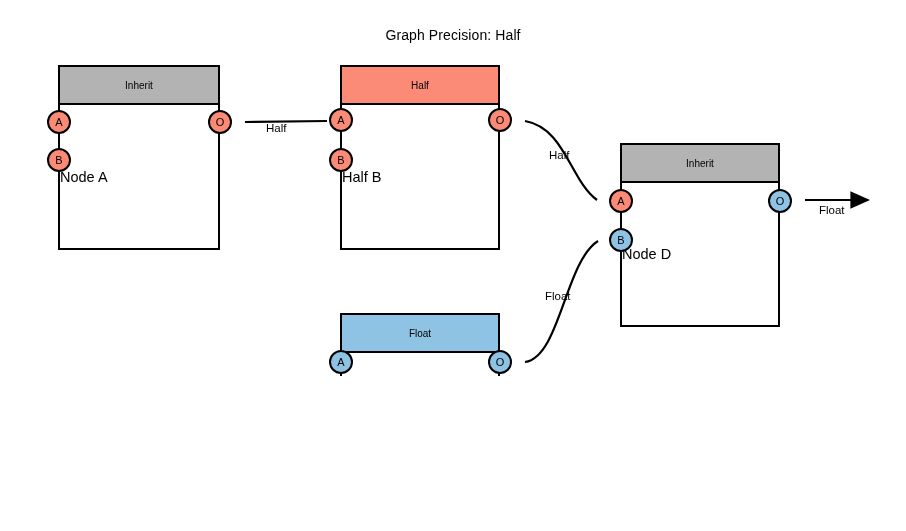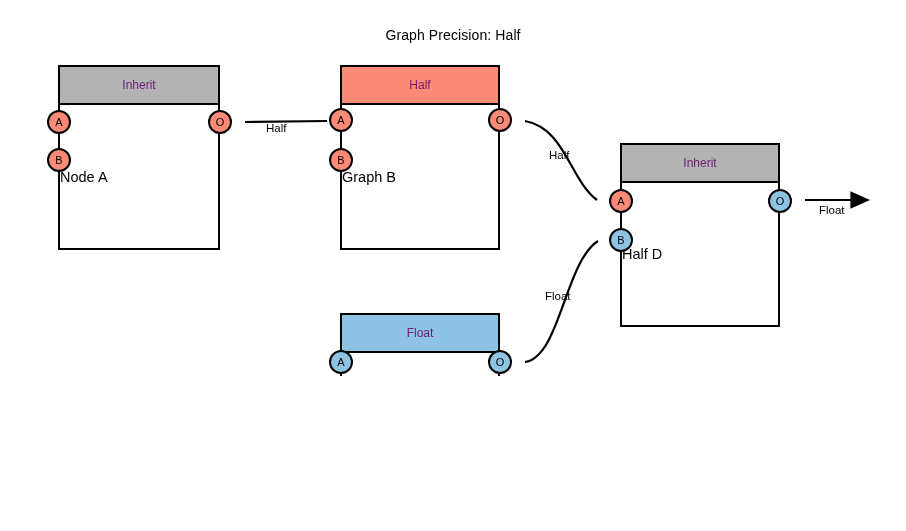--- a/index.html
+++ b/index.html
@@ -44,22 +44,22 @@
     background: #ffffff;
     z-index: 3;
   }
   .node-header {
     box-sizing: border-box;
     height: 38px;
     border-bottom: 2px solid #000000;
     display: flex;
     align-items: center;
     justify-content: center;
-    font-size: 12px;
-    color: #701a75;
+    font-size: 10px;
+    color: #000000;
   }
   .node-body {
     position: relative;
     display: flex;
     align-items: center;
     justify-content: flex-start;
     height: calc(100% - 38px);
   }
   .node-label {
     font-size: 14.5px;
@@ -116,30 +116,30 @@
   <div id="node-layer">
       <div class="node" style="left: 58px; top: 65px; width: 162px; height: 185px;">
         <div class="node-header hdr-gray">Inherit</div>
         <div class="node-body">
           <span class="node-label">Node A</span>
         </div>
       </div>
       <div class="node" style="left: 340px; top: 65px; width: 160px; height: 185px;">
         <div class="node-header hdr-red">Half</div>
         <div class="node-body">
-          <span class="node-label">Graph B</span>
+          <span class="node-label">Half B</span>
         </div>
       </div>
       <div class="node" style="left: 340px; top: 313px; width: 160px; height: 174px;">
         <div class="node-header hdr-blue">Float</div>
       </div>
       <div class="node" style="left: 620px; top: 143px; width: 160px; height: 184px;">
         <div class="node-header hdr-gray">Inherit</div>
         <div class="node-body">
-          <span class="node-label">Half D</span>
+          <span class="node-label">Node D</span>
         </div>
       </div>
     </div>
   <div id="port-layer">
       <div class="port port-red" style="left: 47px; top: 110px;">A</div>
       <div class="port port-red" style="left: 47px; top: 148px;">B</div>
       <div class="port port-red" style="left: 208px; top: 110px;">O</div>
       <div class="port port-red" style="left: 329px; top: 108px;">A</div>
       <div class="port port-red" style="left: 329px; top: 148px;">B</div>
       <div class="port port-red" style="left: 488px; top: 108px;">O</div>

